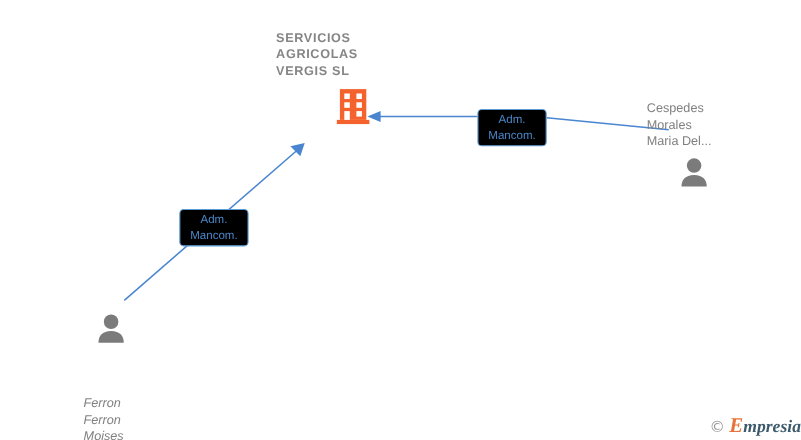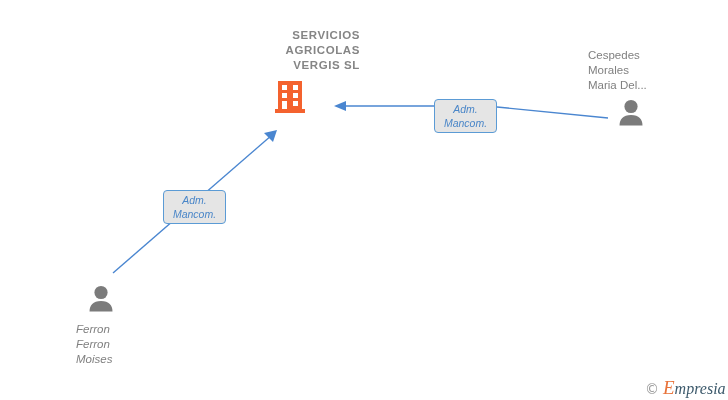--- a/index.html
+++ b/index.html
@@ -22,24 +22,24 @@
   svg.edges {
     position: absolute;
     left: 0;
     top: 0;
     width: 728px;
     height: 400px;
   }
   
   .company-node {
     position: absolute;
-    left: 220px;
+    left: 251px;
     top: 28px;
     width: 140px;
-    text-align: right;
+    text-align: left;
   }
   .company-label {
     font-size: 11.5px;
     line-height: 15px;
     color: #858585;
     letter-spacing: 0.6px;
     font-weight: bold;
     white-space: pre-line;
   }
   .building-wrap {
@@ -63,46 +63,46 @@
     top: 284px;
     width: 120px;
     font-style: italic;
   }
   .person-label {
     font-size: 11.5px;
     line-height: 14.8px;
     color: #808080;
     white-space: pre-line;
     text-align: left;
+    margin-top: 44px;
   }
   .person-icon-wrap {
     height: 32px;
   }
   .person-node.right .person-icon-wrap {
     margin-top: 6px;
     padding-left: 28px;
   }
   .person-node.left .person-icon-wrap {
     padding-left: 10px;
     margin-bottom: 6px;
   }
   
   .rel-box {
     position: absolute;
     border: 1px solid #5b9bd5;
     border-radius: 4px;
-    background: #e5e5e5;
+    background: #000000;
     color: #4a86c8;
     font-size: 10.5px;
     line-height: 14px;
     text-align: center;
     padding: 2px 6px 3px 6px;
     box-sizing: border-box;
     white-space: pre-line;
-    font-style: italic;
   }
   .rel-box.top {
     left: 434px;
     top: 99px;
     width: 63px;
     height: 34px;
   }
   .rel-box.bottom {
     left: 163px;
     top: 190px;
@@ -121,20 +121,21 @@
   .wm-c {
     font-size: 14px;
     color: #9a9a9a;
     font-family: "DejaVu Sans", sans-serif;
   }
   .wm-brand {
     font-family: "Liberation Serif", serif;
     font-style: italic;
     font-size: 16px;
     letter-spacing: 0px;
+    font-weight: bold;
   }
   .wm-e {
     color: #e8733a;
     font-size: 19px;
     font-family: "Liberation Serif", serif;
     font-style: italic;
   }
   .wm-rest {
     color: #3d5a6c;
   }

